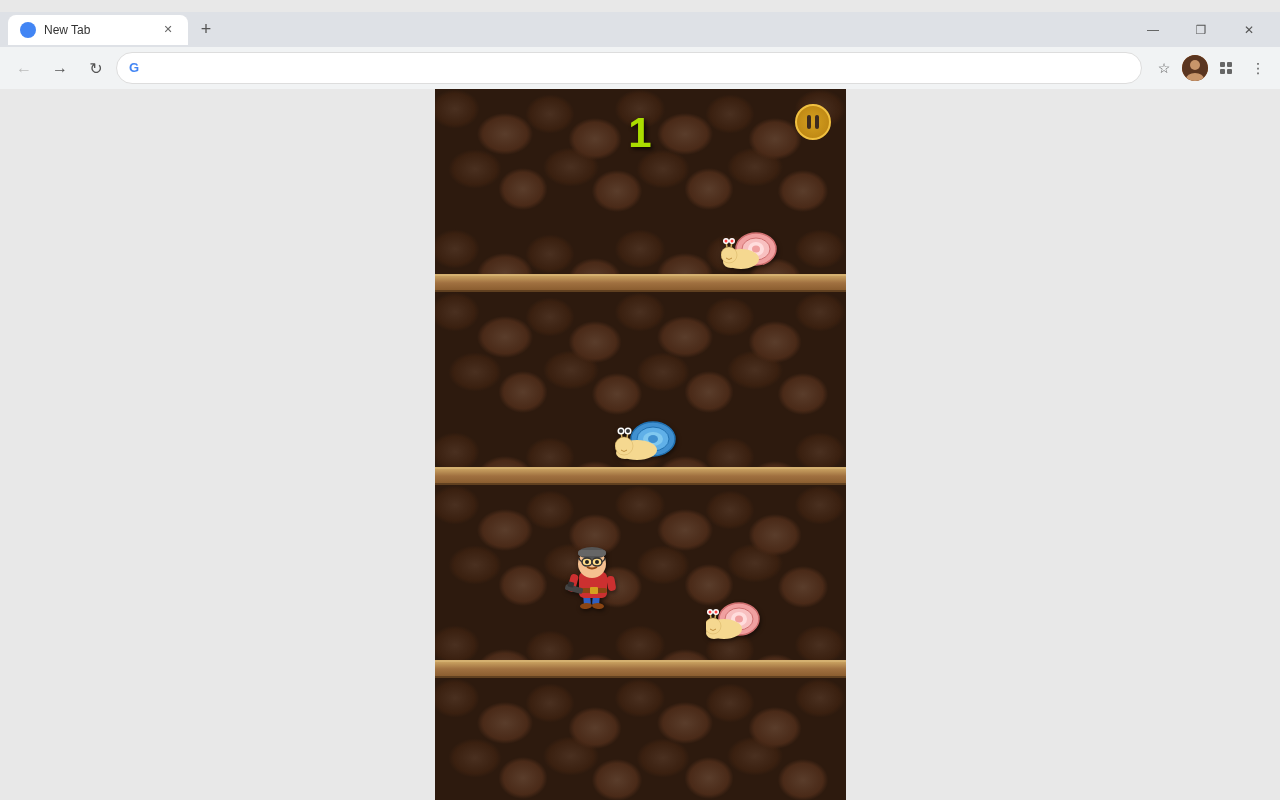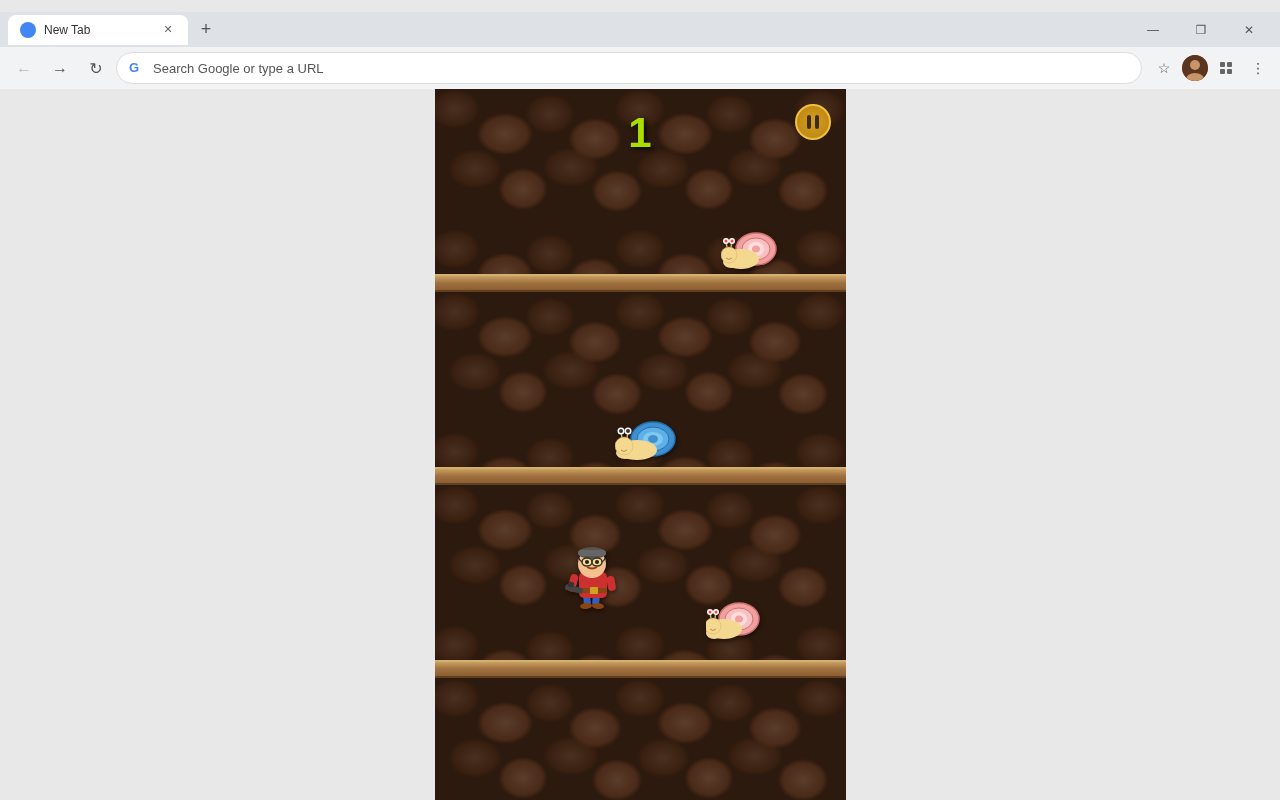--- a/index.html
+++ b/index.html
@@ -364,21 +364,20 @@
       <div class="win-btn close">✕</div>
     </div>
   </div>
 
   <div class="nav-bar">
     <div class="nav-btn disabled">←</div>
     <div class="nav-btn">→</div>
     <div class="nav-btn">↻</div>
     <div class="address-bar">
       <span class="google-g">G</span>
-      <span class="address-text">Search Google or type a URL</span>
     </div>
     <div class="toolbar-icons">
       <div class="toolbar-icon">☆</div>
       <div class="toolbar-icon avatar">
         <svg width="26" height="26" viewBox="0 0 26 26">
           <circle cx="13" cy="13" r="13" fill="#5a3520"></circle>
           <circle cx="13" cy="10" r="5" fill="#c8956a"></circle>
           <ellipse cx="13" cy="24" rx="9" ry="6" fill="#c8956a"></ellipse>
         </svg>
       </div>

